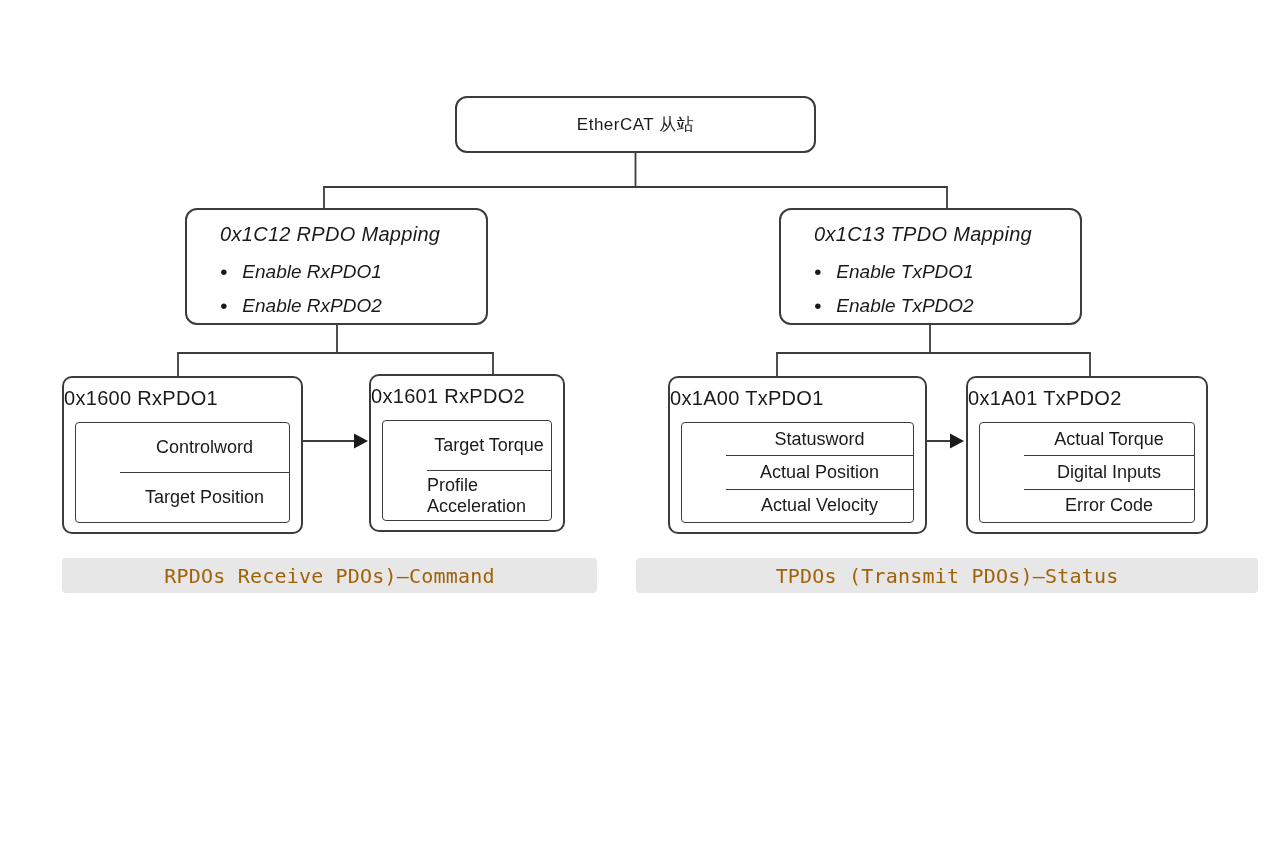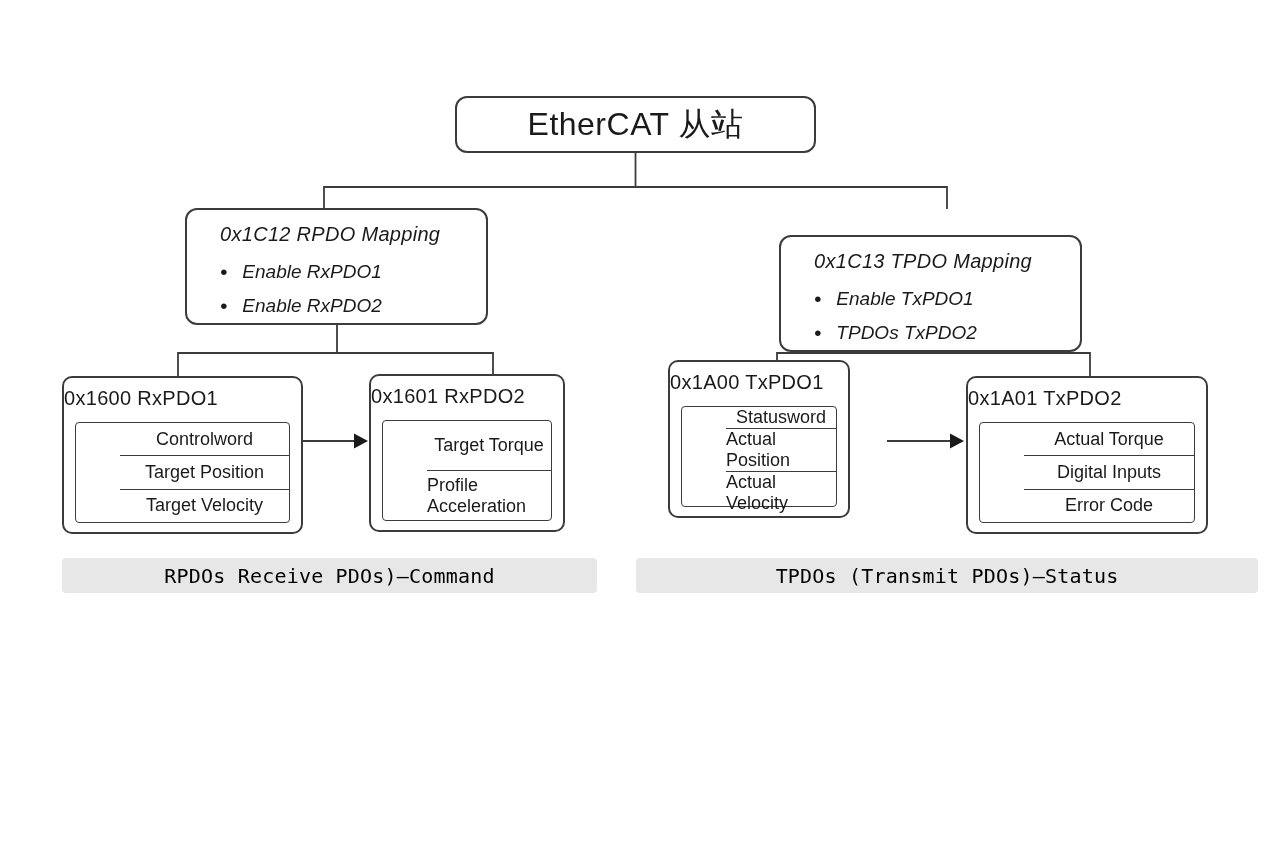--- a/index.html
+++ b/index.html
@@ -31,32 +31,32 @@
   }
   .root {
     left: 455px;
     top: 96px;
     width: 361px;
     height: 57px;
     border-radius: 12px;
     display: flex;
     align-items: center;
     justify-content: center;
-    font-size: 32px;
+    font-size: 17px;
     letter-spacing: 0.5px;
   }
   .mapping {
     width: 303px;
     height: 117px;
     border-radius: 12px;
     padding: 13px 10px 0 33px;
     font-style: italic;
   }
   .mapping-left  { left: 185px; top: 208px; }
-  .mapping-right { left: 779px; top: 208px; margin-top: 27px; }
+  .mapping-right { left: 779px; top: 208px; }
   .map-title {
     font-size: 20px;
     margin-bottom: 13px;
     letter-spacing: 0.3px;
   }
   .bullet-row {
     display: flex;
     align-items: center;
     font-size: 19px;
     margin-bottom: 9px;
@@ -66,21 +66,21 @@
     font-size: 21px;
     line-height: 1;
     margin-right: 15px;
   }
   .pdo {
     border-radius: 10px;
     height: 158px;
   }
   .pdo-1 { left: 62px;  top: 376px; width: 241px; }
   .pdo-2 { left: 369px; top: 374px; width: 196px; }
-  .pdo-3 { left: 668px; top: 360px; width: 182px; }
+  .pdo-3 { left: 668px; top: 376px; width: 259px; }
   .pdo-4 { left: 966px; top: 376px; width: 242px; }
   .pdo-title {
     text-align: left;
     font-size: 20px;
     padding-top: 9px;
     letter-spacing: 0.3px;
   }
   .pdo-table {
     position: absolute;
     left: 11px;
@@ -107,21 +107,21 @@
     position: absolute;
     top: 558px;
     height: 35px;
     background: #e7e7e7;
     border-radius: 4px;
     display: flex;
     align-items: center;
     justify-content: center;
     font-family: "DejaVu Sans Mono", monospace;
     font-size: 20px;
-    color: #000000;
+    color: #a16207;
     letter-spacing: 0.2px;
   }
   .caption-left  { left: 62px;  width: 535px; }
   .caption-right { left: 636px; width: 622px; }
 </style>
 </head>
 <body>
 
 <div class="canvas">
 
@@ -161,30 +161,29 @@
   </div>
 
   <div class="node mapping mapping-right">
     <div class="map-title">0x1C13 TPDO Mapping</div>
     <div class="bullet-row">
       <span class="bullet">•</span>
       <span>Enable TxPDO1</span>
     </div>
     <div class="bullet-row">
       <span class="bullet">•</span>
-      <span>TPDOs TxPDO2</span>
+      <span>Enable TxPDO2</span>
     </div>
   </div>
 
   <div class="node pdo pdo-1">
     <div class="pdo-title">0x1600 RxPDO1</div>
     <div class="pdo-table">
       <div class="pdo-row">Controlword</div>
       <div class="pdo-row">Target Position</div>
-      <div class="pdo-row">Target Velocity</div>
     </div>
   </div>
 
   <div class="node pdo pdo-2">
     <div class="pdo-title">0x1601 RxPDO2</div>
     <div class="pdo-table">
       <div class="pdo-row">Target Torque</div>
       <div class="pdo-row">Profile Acceleration</div>
     </div>
   </div>

